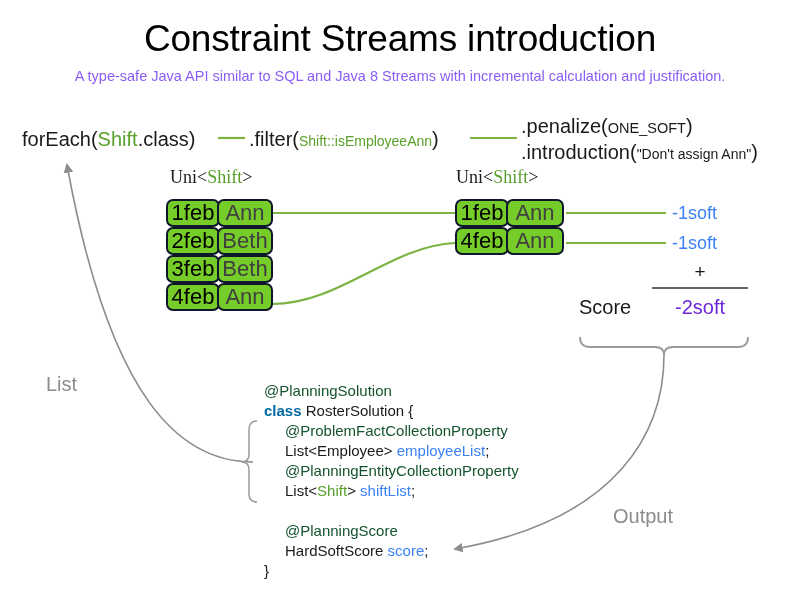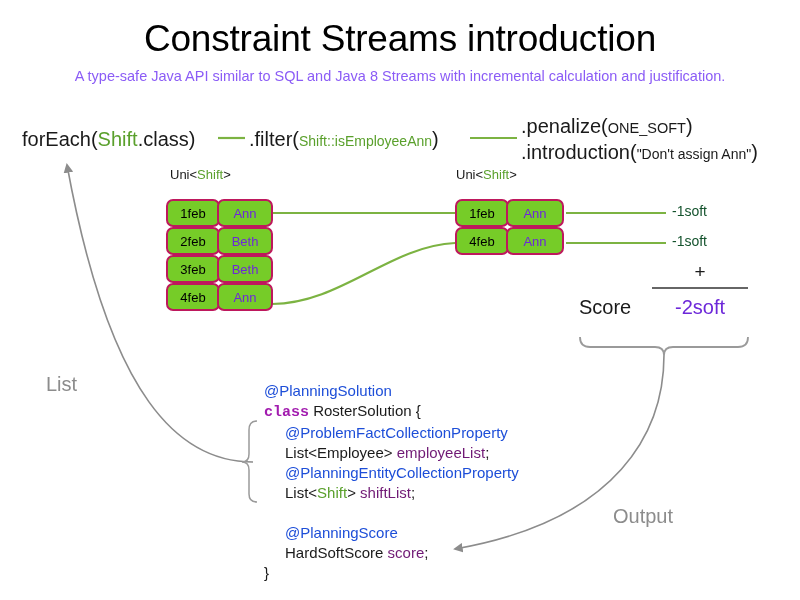--- a/index.html
+++ b/index.html
@@ -50,59 +50,60 @@
   .sm  { font-size: 14px; }
   .smcaps { font-size: 14.5px; }
 
   #foreach { left: 22px; top: 128px; }
   #filter  { left: 249px; top: 128px; }
   #penalize     { left: 521px; top: 115px; }
   #asconstraint { left: 521px; top: 141px; }
 
   
   .uni {
-    font-size: 13px;
+    font-size: 18px;
     color: #1a1a1a;
     white-space: nowrap;
+    font-family: Liberation Serif, serif;
   }
   #uni-left  { left: 170px; top: 167px; }
   #uni-right { left: 456px; top: 167px; }
 
   
   .shift-row {
     height: 28px;
     display: flex;
     align-items: stretch;
   }
   .cell {
     box-sizing: border-box;
     background: #76cc28;
-    border: 2px solid #be185d;
+    border: 2px solid #0f172a;
     border-radius: 7px;
     display: flex;
     align-items: center;
     justify-content: center;
-    font-size: 13px;
+    font-size: 22px;
     line-height: 1;
   }
   .cell-date { width: 54px; color: #000000; }
   .cell-name {
     width: 56px;
     margin-left: -3px;
-    color: #6d28d9;
+    color: #404040;
   }
   .cell-name.wide { width: 58px; }
 
   #left-stack  { left: 166px; top: 199px; }
   #right-stack { left: 455px; top: 199px; }
 
   
   .softlbl {
-    font-size: 14px;
-    color: #14532d;
+    font-size: 18px;
+    color: #3b82f6;
     white-space: nowrap;
   }
   #soft-1 { left: 672px; top: 203px; }
   #soft-2 { left: 672px; top: 233px; }
 
   
   #score-label {
     left: 579px; top: 296px;
     font-size: 20px; color: #1a1a1a;
   }
@@ -118,23 +119,23 @@
   }
 
   
   #code {
     left: 264px; top: 381px;
     font-size: 15px;
     line-height: 20px;
     color: #1a1a1a;
     white-space: pre;
   }
-  .ann  { color: #1d4ed8; text-align: right; }
-  .kw   { color: #a21caf; font-weight: bold; font-family: Liberation Mono, monospace; }
-  .fld  { color: #701a75; }
+  .ann  { color: #14532d; text-align: right; }
+  .kw   { color: #0369a1; font-weight: bold; }
+  .fld  { color: #3b82f6; }
   .ind1 { padding-left: 21px; display: inline-block; }
 
   
   .flowlbl {
     font-size: 20px;
     color: #8c8c8c;
   }
   #input-label  { left: 46px;  top: 373px; }
   #output-label { left: 613px; top: 497px; margin-top: 8px; }
 </style>

